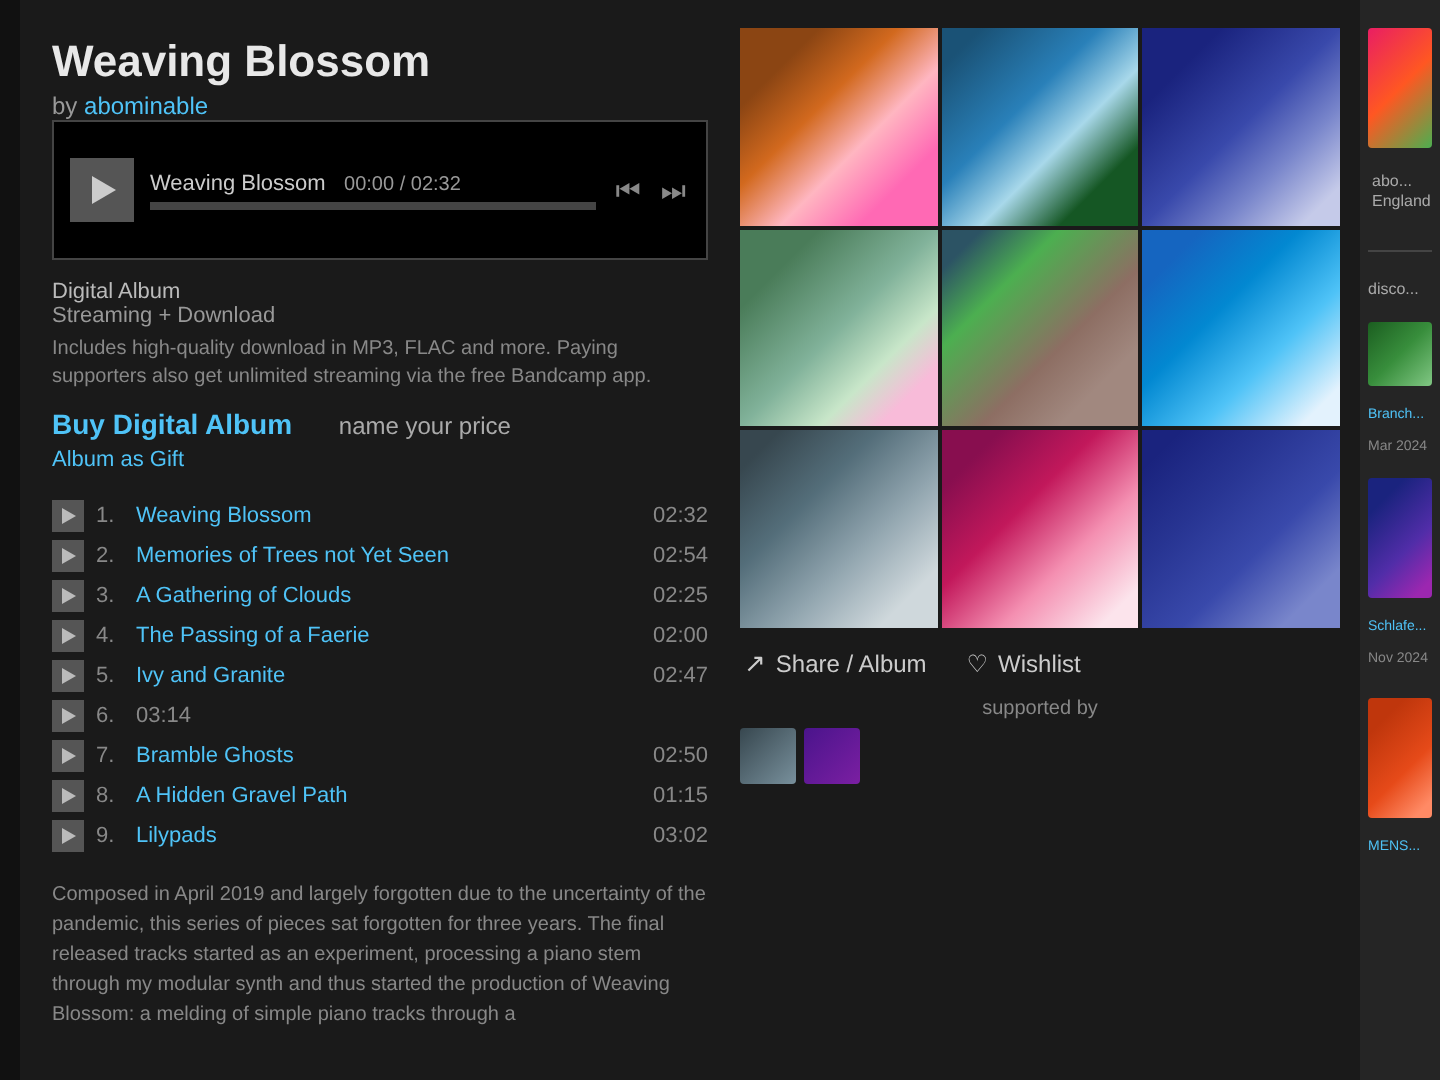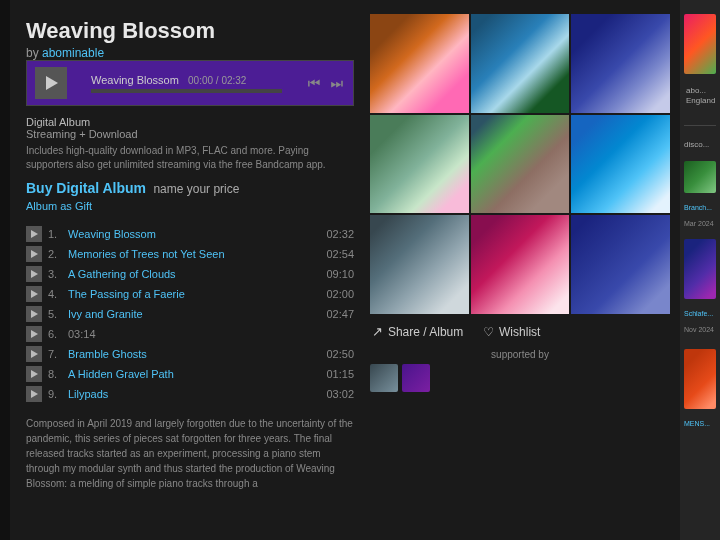--- a/index.html
+++ b/index.html
@@ -48,27 +48,27 @@
       color: #999;
     }
 
     .artist-link {
       color: #4fc3f7;
       text-decoration: none;
     }
 
     
     .player-bar {
-      background: #4c1d95;
+      background: #000000;
       border: 1px solid #444;
       display: flex;
       align-items: center;
-      padding: 6px 8px;
+      padding: 18px 8px;
       margin-bottom: 10px;
-      gap: 24px;
+      gap: 8px;
     }
 
     .play-btn {
       width: 32px;
       height: 32px;
       background: #555;
       border: none;
       cursor: pointer;
       display: flex;
       align-items: center;
@@ -154,21 +154,21 @@
       font-size: 14px;
       font-weight: bold;
       color: #4fc3f7;
       cursor: pointer;
       text-decoration: none;
     }
 
     .name-price {
       font-size: 12px;
       color: #aaa;
-      margin-left: 4px;
+      margin-left: 20px;
     }
 
     .send-gift {
       display: block;
       font-size: 11px;
       color: #4fc3f7;
       cursor: pointer;
       text-decoration: none;
       margin-top: 4px;
       margin-bottom: 12px;
@@ -467,21 +467,21 @@
         <span class="track-num">2.</span>
         <span class="track-name">Memories of Trees not Yet Seen</span>
         <span class="track-duration">02:54</span>
       </li>
       <li class="track-item">
         <button class="track-play-btn">
             <div class="track-play-tri"></div>
           </button>
         <span class="track-num">3.</span>
         <span class="track-name">A Gathering of Clouds</span>
-        <span class="track-duration">09:10</span>
+        <span class="track-duration">02:25</span>
       </li>
       <li class="track-item">
         <button class="track-play-btn">
             <div class="track-play-tri"></div>
           </button>
         <span class="track-num">4.</span>
         <span class="track-name">The Passing of a Faerie</span>
         <span class="track-duration">02:00</span>
       </li>
       <li class="track-item">

